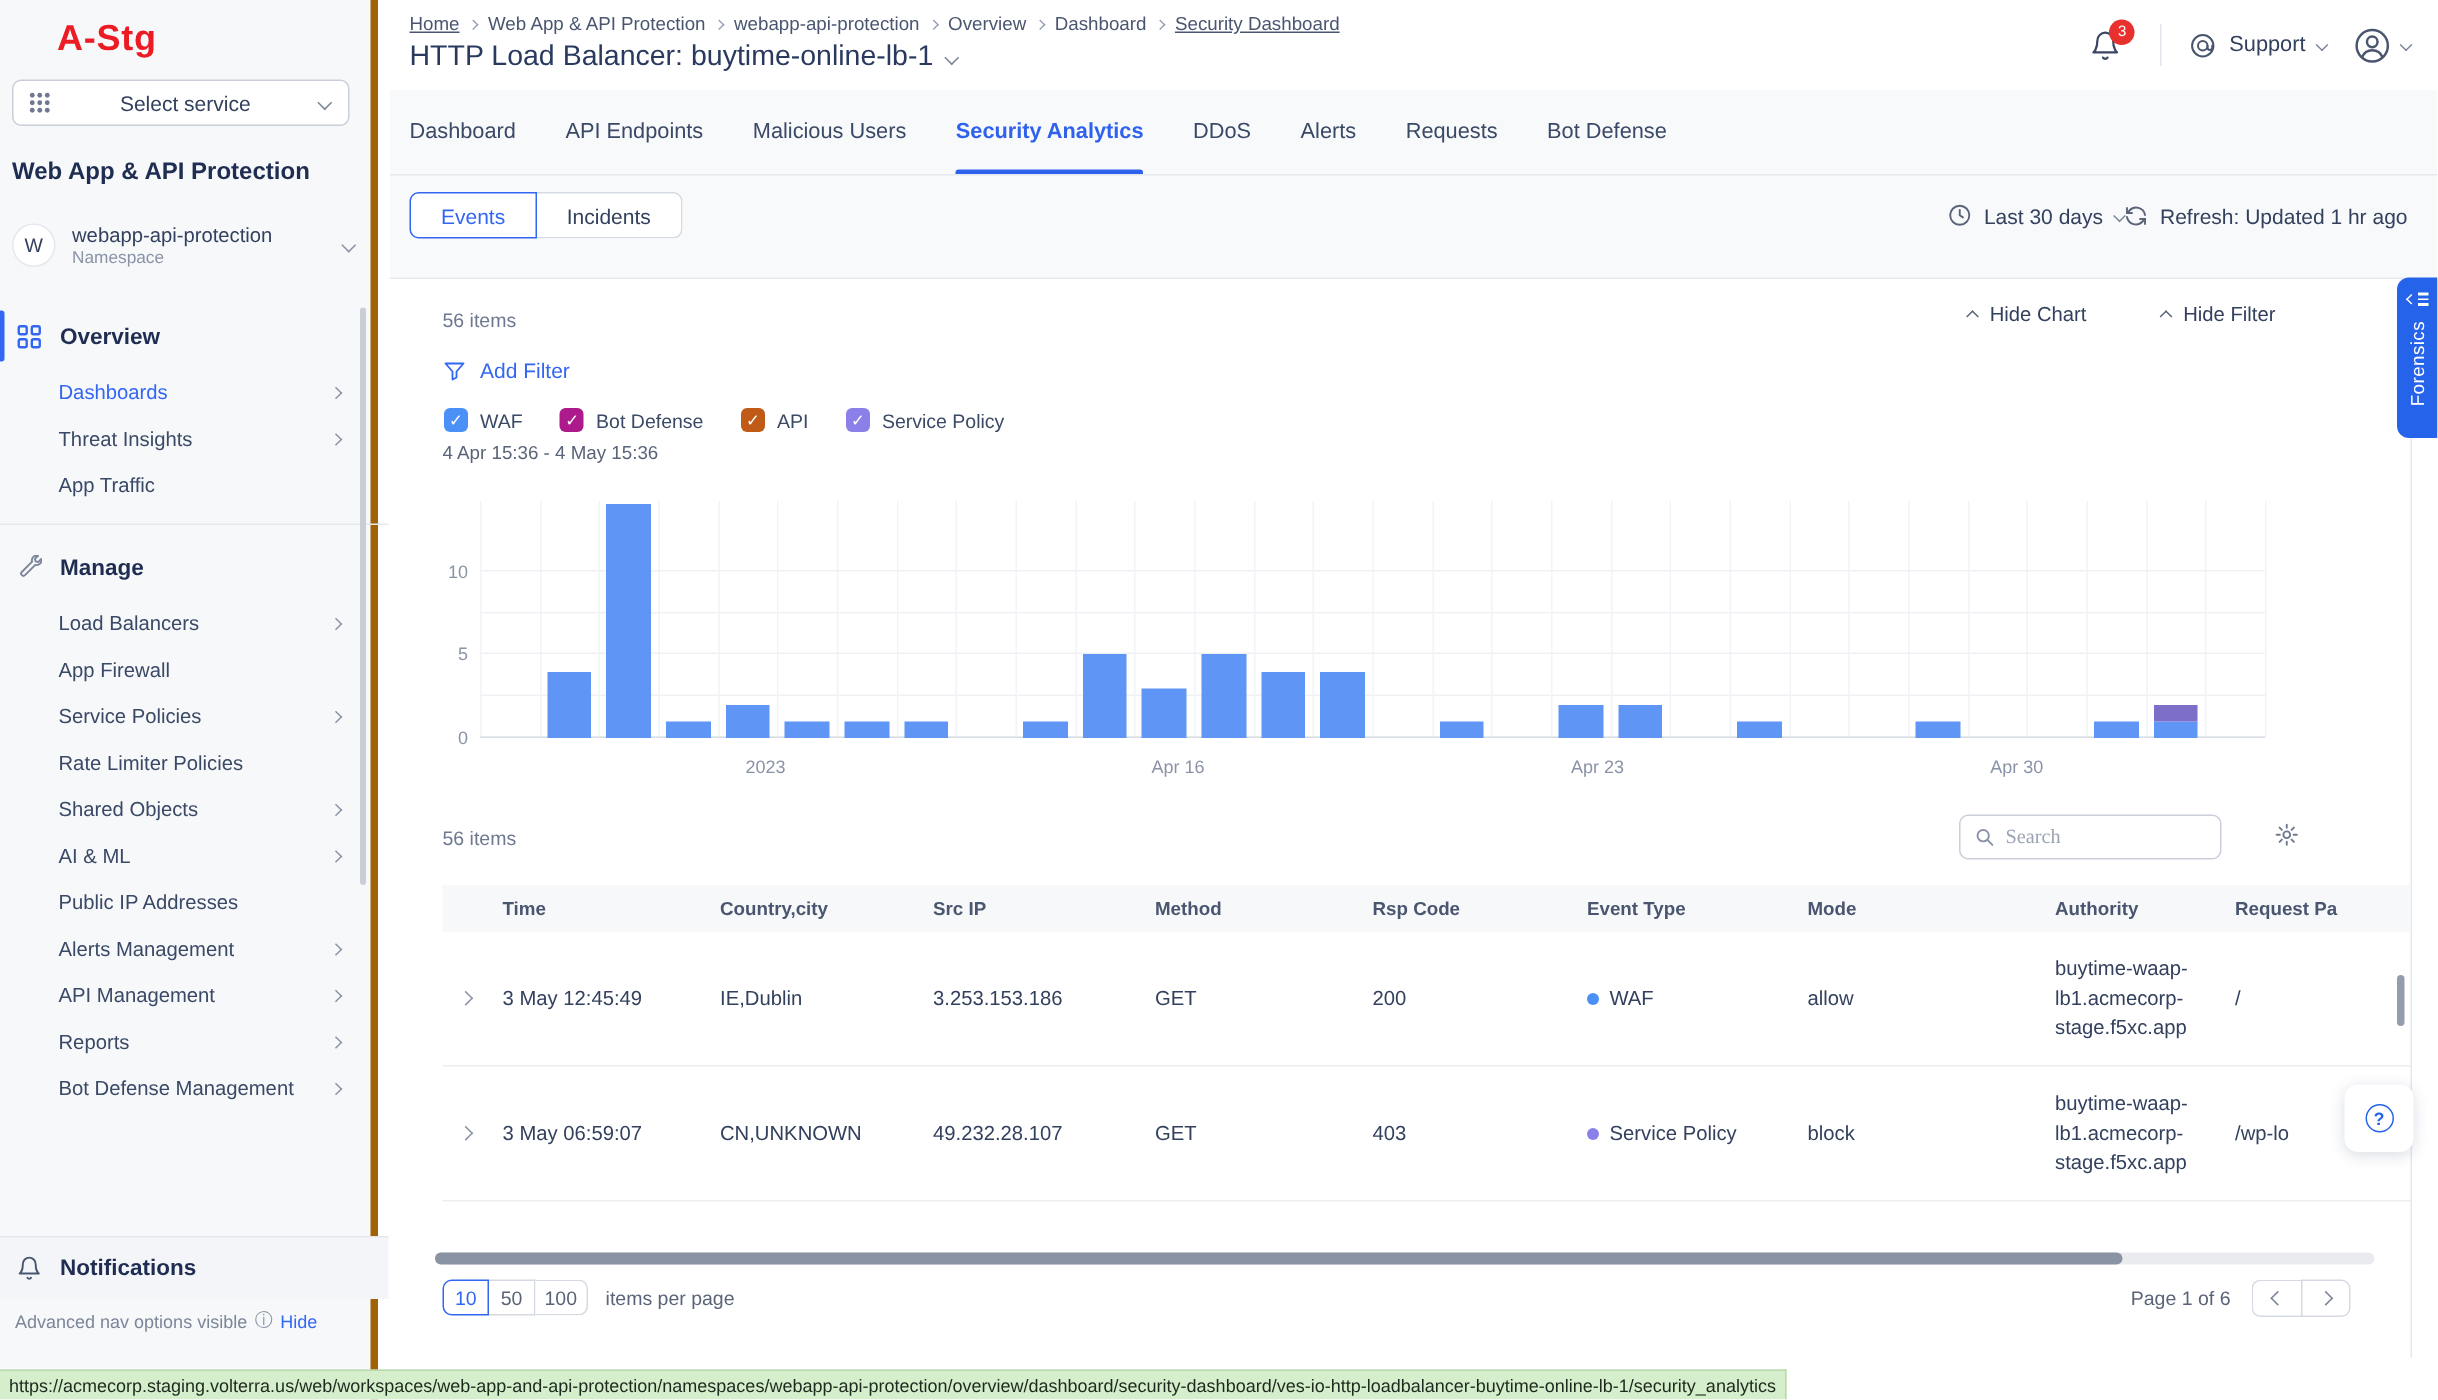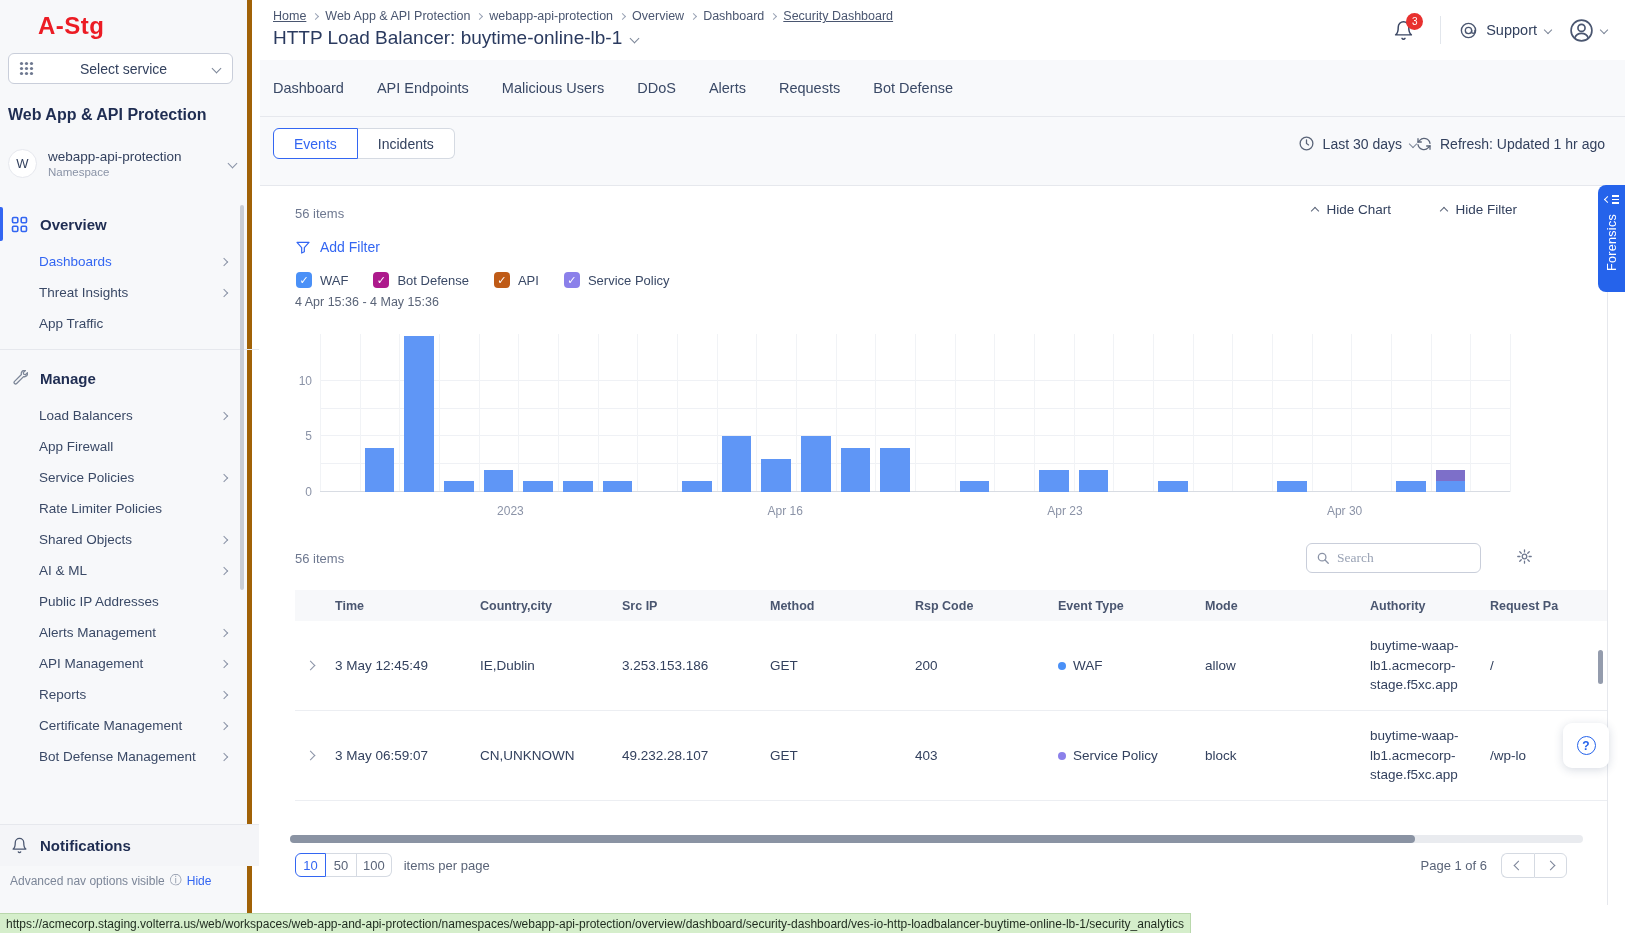--- a/index.html
+++ b/index.html
@@ -242,24 +242,20 @@
       </div>
       <div class="nav-item">
         <span>API Management</span>
         <span class="chev r"></span>
       </div>
       <div class="nav-item">
         <span>Reports</span>
         <span class="chev r"></span>
       </div>
       <div class="nav-item">
-        <span>Certificate Management</span>
-        <span class="chev r"></span>
-      </div>
-      <div class="nav-item">
         <span>Bot Defense Management</span>
         <span class="chev r"></span>
       </div>
       <div class="nav-sec-pad"></div>
     </nav>
 
   <div id="notif-row">
     <span>
       <svg width="17" height="17" viewBox="0 0 24 24" fill="none" stroke="#4A5670" stroke-width="1.8" stroke-linecap="round" stroke-linejoin="round">
         <path d="M18 8a6 6 0 0 0-12 0c0 7-3 9-3 9h18s-3-2-3-9"></path>
@@ -329,20 +325,21 @@
       <span class="chev d"></span>
     </div>
   </div>
 </header>
 
 <div id="band">
   <nav id="tabs">
       <div class="tab">Dashboard</div>
       <div class="tab">API Endpoints</div>
       <div class="tab">Malicious Users</div>
+      <div class="tab active">Security Analytics</div>
       <div class="tab">DDoS</div>
       <div class="tab">Alerts</div>
       <div class="tab">Requests</div>
       <div class="tab">Bot Defense</div>
     </nav>
   <div id="controls">
     <div id="view-toggle">
         <button class="vt-btn active">Events</button>
         <button class="vt-btn">Incidents</button>
       </div>

